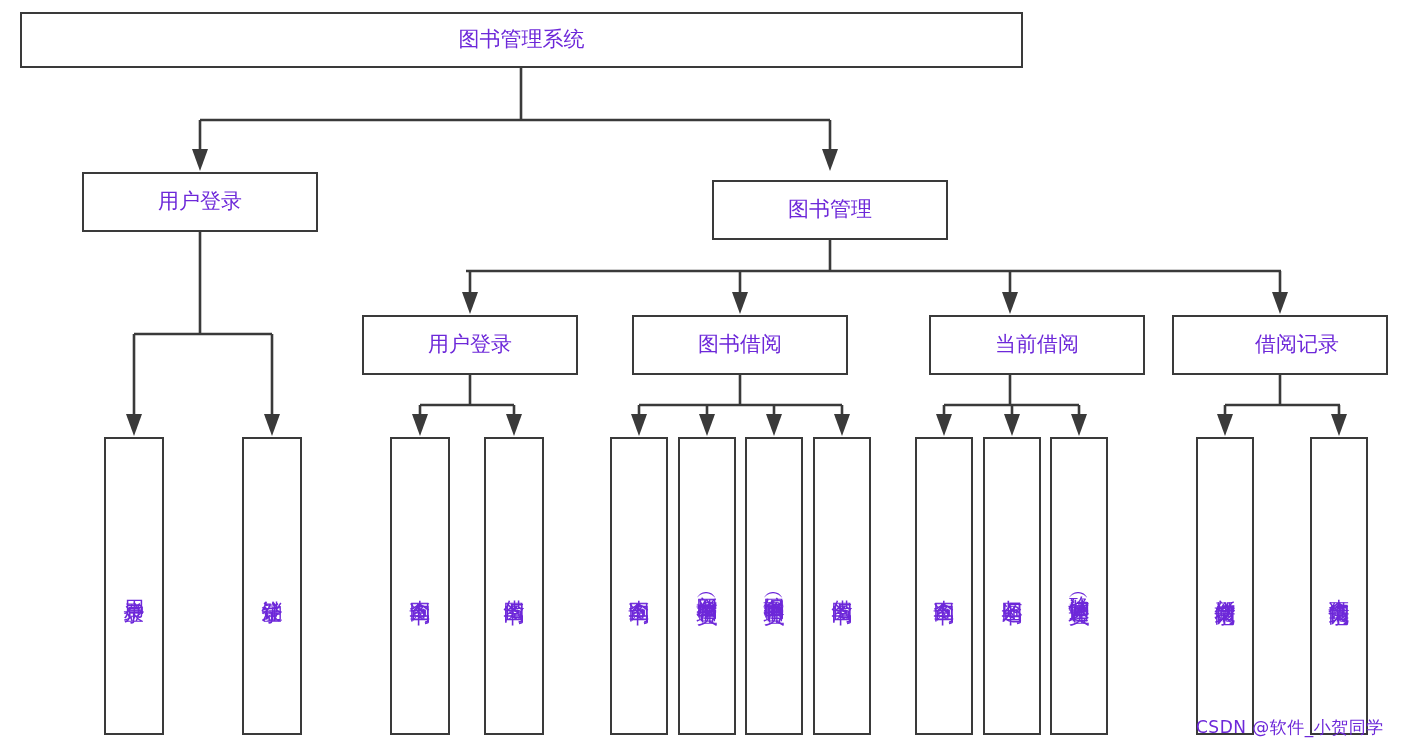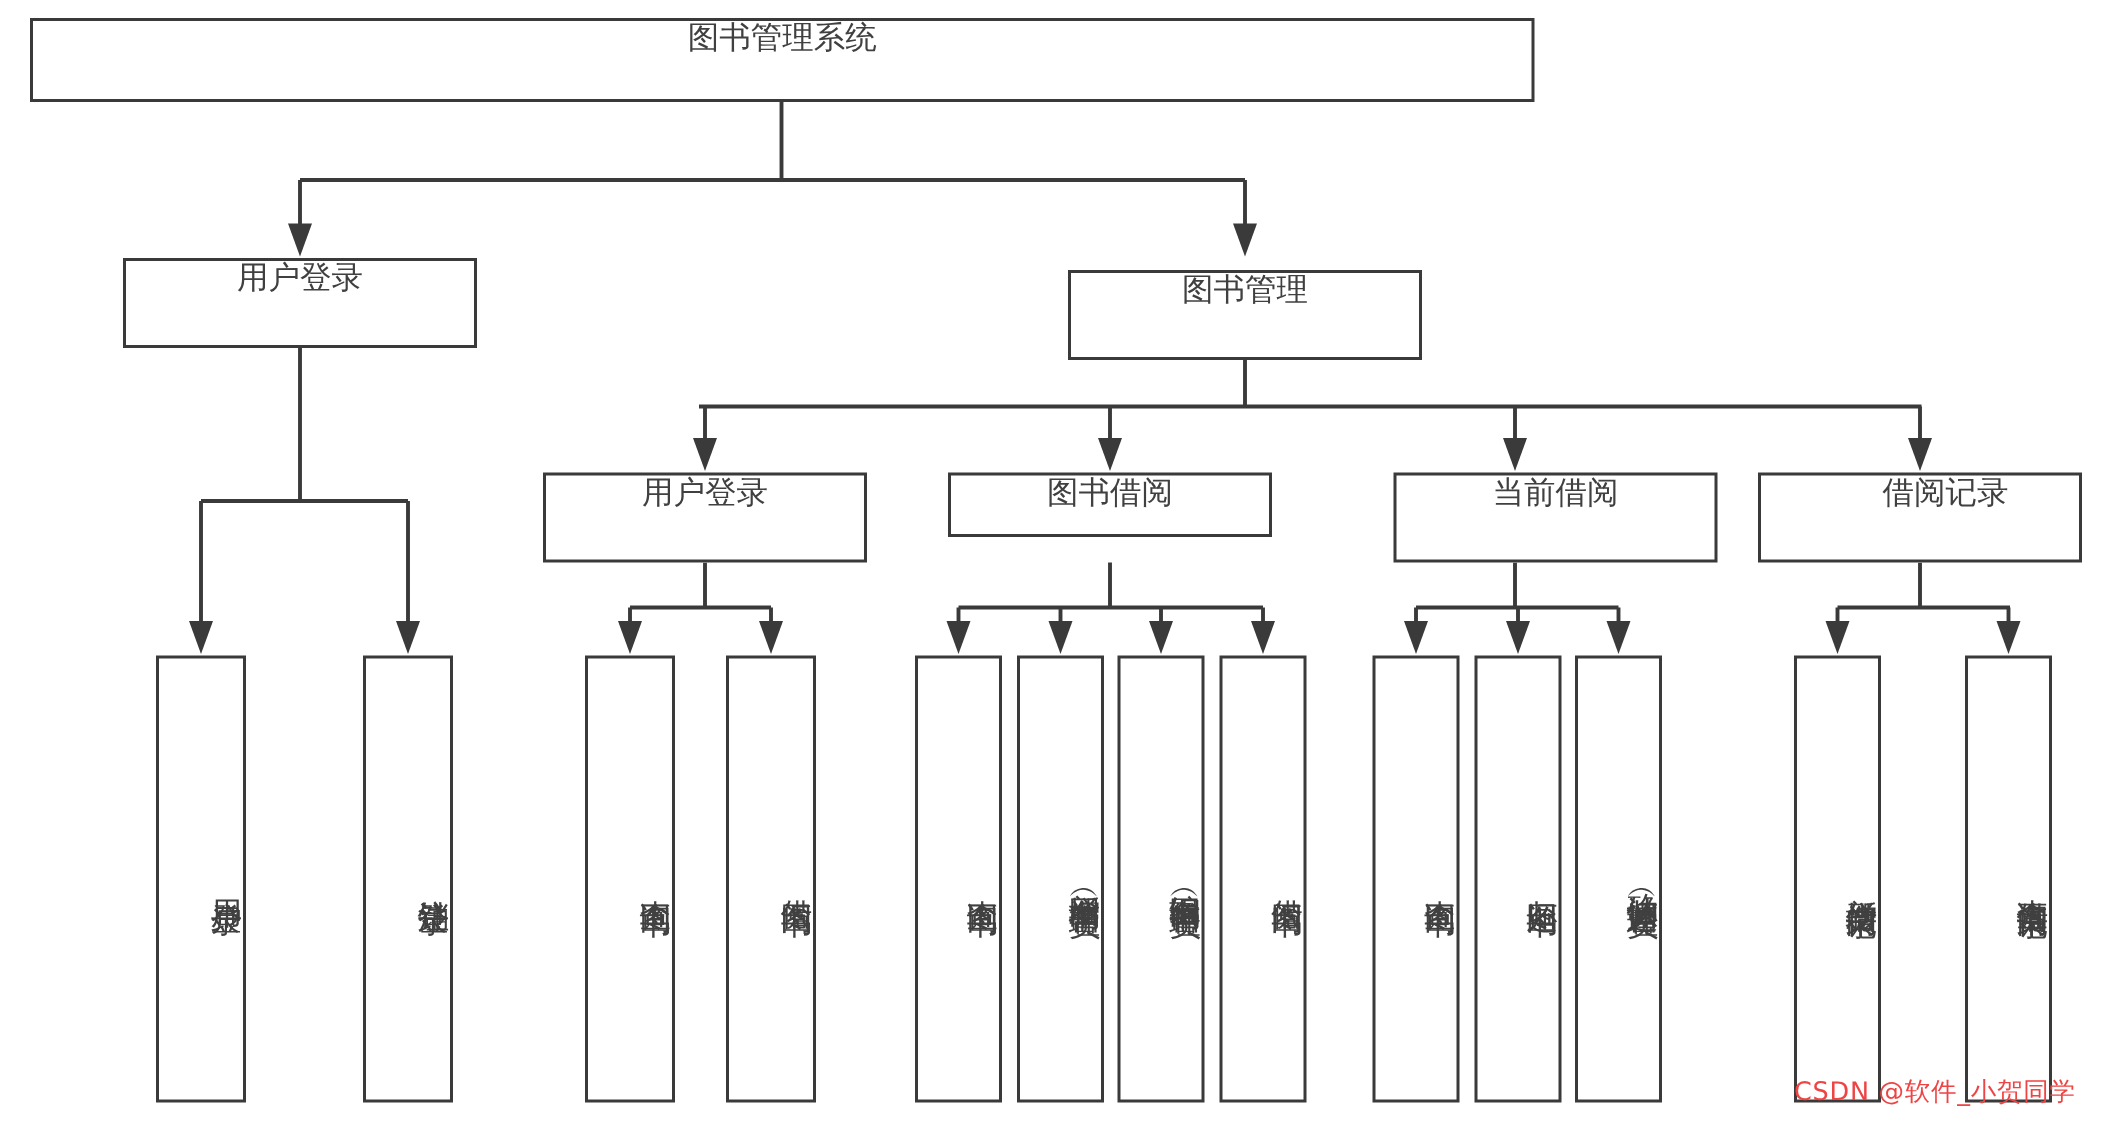--- a/index.html
+++ b/index.html
@@ -24,22 +24,23 @@
     width: 1405px;
     height: 747px;
     pointer-events: none;
   }
   .node {
     position: absolute;
     box-sizing: border-box;
     border: 2.5px solid #3a3a3a;
     background: #ffffff;
     display: flex;
+    align-items: center;
     justify-content: center;
-    color: #404040;
+    color: #6d28d9;
     z-index: 2;
   }
   .node .label {
     line-height: 1.12;
     text-align: center;
     white-space: pre-line;
   }
   .node.horiz .label {
     font-size: 21px;
   }
@@ -127,21 +128,21 @@
       </div>
       <div class="node horiz" style="left: 82px; top: 172px; width: 236px; height: 60px; border-color: rgb(58, 58, 58);">
         <span class="label">用户登录</span>
       </div>
       <div class="node horiz" style="left: 712px; top: 180px; width: 236px; height: 60px; border-color: rgb(58, 58, 58);">
         <span class="label">图书管理</span>
       </div>
       <div class="node horiz" style="left: 362px; top: 315px; width: 216px; height: 60px; border-color: rgb(58, 58, 58);">
         <span class="label">用户登录</span>
       </div>
-      <div class="node horiz" style="left: 632px; top: 315px; width: 216px; height: 43px; border-color: rgb(58, 58, 58);">
+      <div class="node horiz" style="left: 632px; top: 315px; width: 216px; height: 60px; border-color: rgb(58, 58, 58);">
         <span class="label">图书借阅</span>
       </div>
       <div class="node horiz" style="left: 902px; top: 315px; width: 216px; height: 60px; border-color: rgb(58, 58, 58); margin-left: 27px;">
         <span class="label">当前借阅</span>
       </div>
       <div class="node horiz" style="left: 1172px; top: 315px; width: 216px; height: 60px; border-color: rgb(58, 58, 58); padding-left: 34px;">
         <span class="label">借阅记录</span>
       </div>
       <div class="node vert" style="left: 104px; top: 437px; width: 60px; height: 298px; border-color: rgb(58, 58, 58);">
         <span class="label">用户登录</span>
@@ -176,14 +177,14 @@
       <div class="node vert" style="left: 1050px; top: 437px; width: 58px; height: 298px; border-color: rgb(58, 58, 58);">
         <span class="label">确认归还（管理员）</span>
       </div>
       <div class="node vert" style="left: 1196px; top: 437px; width: 58px; height: 298px; border-color: rgb(58, 58, 58);">
         <span class="label">新增借阅记录</span>
       </div>
       <div class="node vert" style="left: 1310px; top: 437px; width: 58px; height: 298px; border-color: rgb(58, 58, 58);">
         <span class="label">查询借阅记录</span>
       </div>
     </div>
-  <div class="watermark" style="left: 1196px; top: 716px; color: #ef4444;">CSDN @软件_小贺同学</div>
+  <div class="watermark" style="left: 1196px; top: 716px; color: #6d28d9;">CSDN @软件_小贺同学</div>
 </div>
 
 </body></html>

